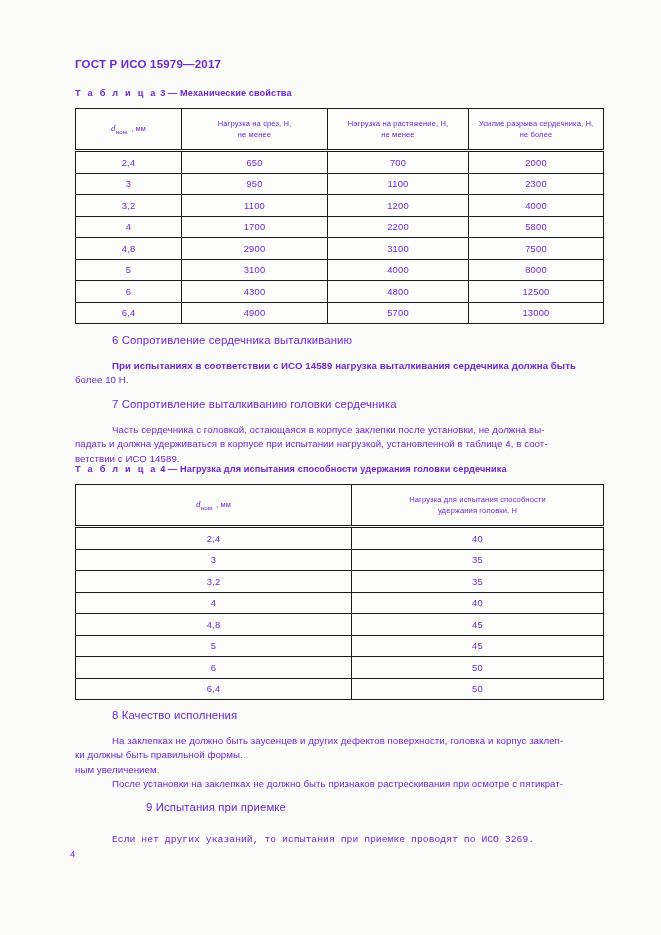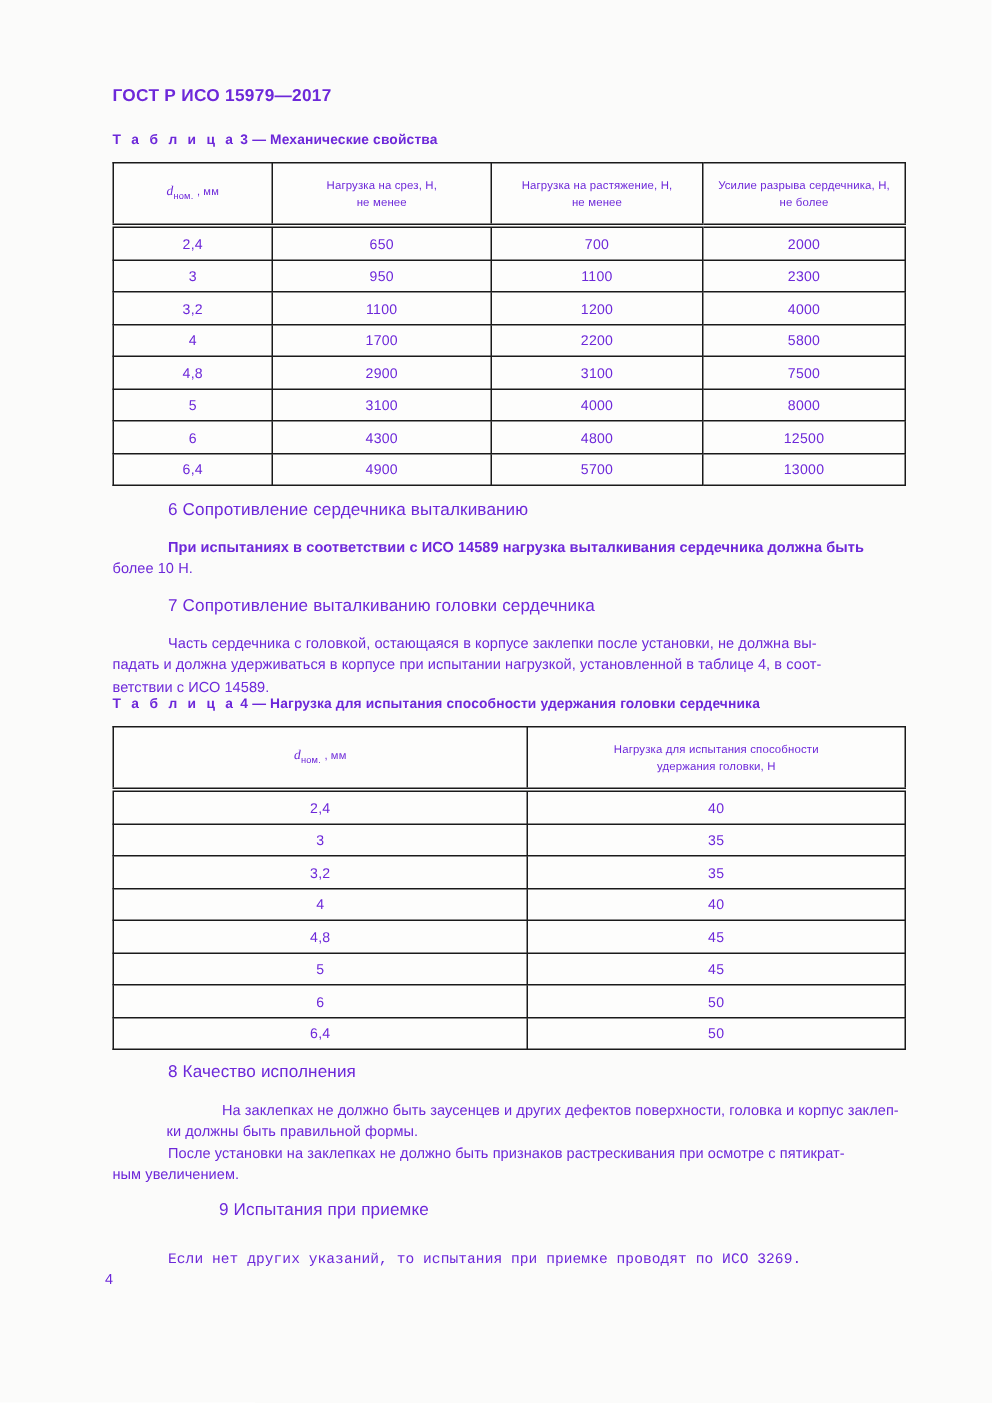--- a/index.html
+++ b/index.html
@@ -298,27 +298,27 @@
         <tr>
             <td>6,4</td>
             <td>50</td>
           </tr>
       </tbody>
     </table>
   </div>
 
   <div class="content" style="top:709px;">
     <h2 class="section" style="margin-left:37px;">8 Качество исполнения</h2>
-    <p class="body" style="margin-top:13px;margin-left:36px;">
+    <p class="body" style="margin-top:13px;">
       <span class="nowrapline" style="text-indent:37px;">На заклепках не должно быть заусенцев и других дефектов поверхности, головка и корпус заклеп-</span>
       <span class="nowrapline">ки должны быть правильной формы.</span>
     </p>
     <p class="body">
+      <span class="nowrapline">ным увеличением.</span>
       <span class="nowrapline" style="text-indent:37px;">После установки на заклепках не должно быть признаков растрескивания при осмотре с пятикрат-</span>
-      <span class="nowrapline">ным увеличением.</span>
     </p>
   </div>
 
   <div class="content" style="top:801px;">
     <h2 class="section" style="margin-left:37px;padding-left:34px;">9 Испытания при приемке</h2>
     <p class="body indent" style="margin-top:20px;font-family:Liberation Mono, monospace;">Если нет других указаний, то испытания при приемке проводят по ИСО 3269.</p>
   </div>
 
   <div class="page-number">4</div>
 

